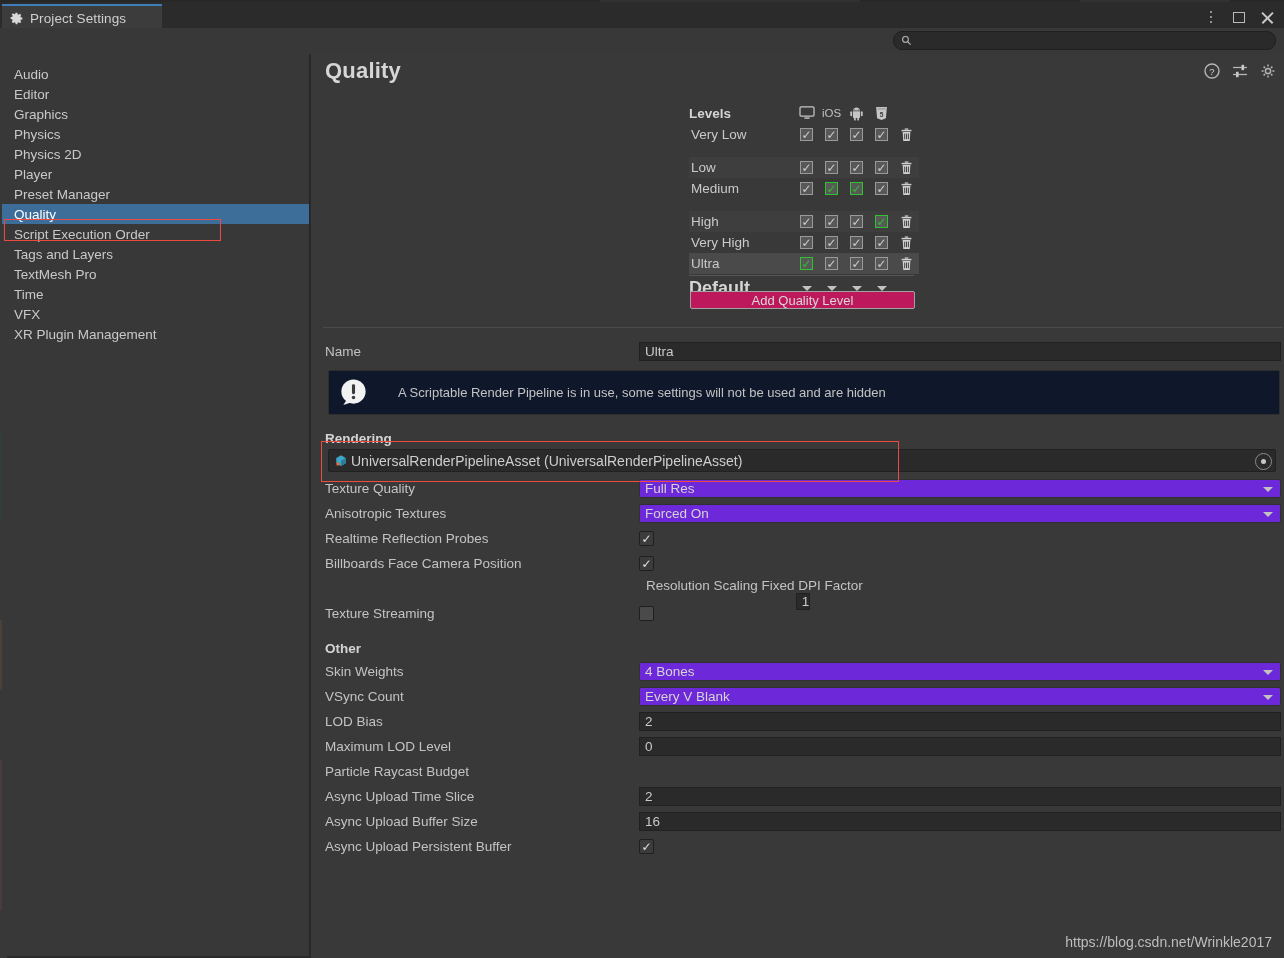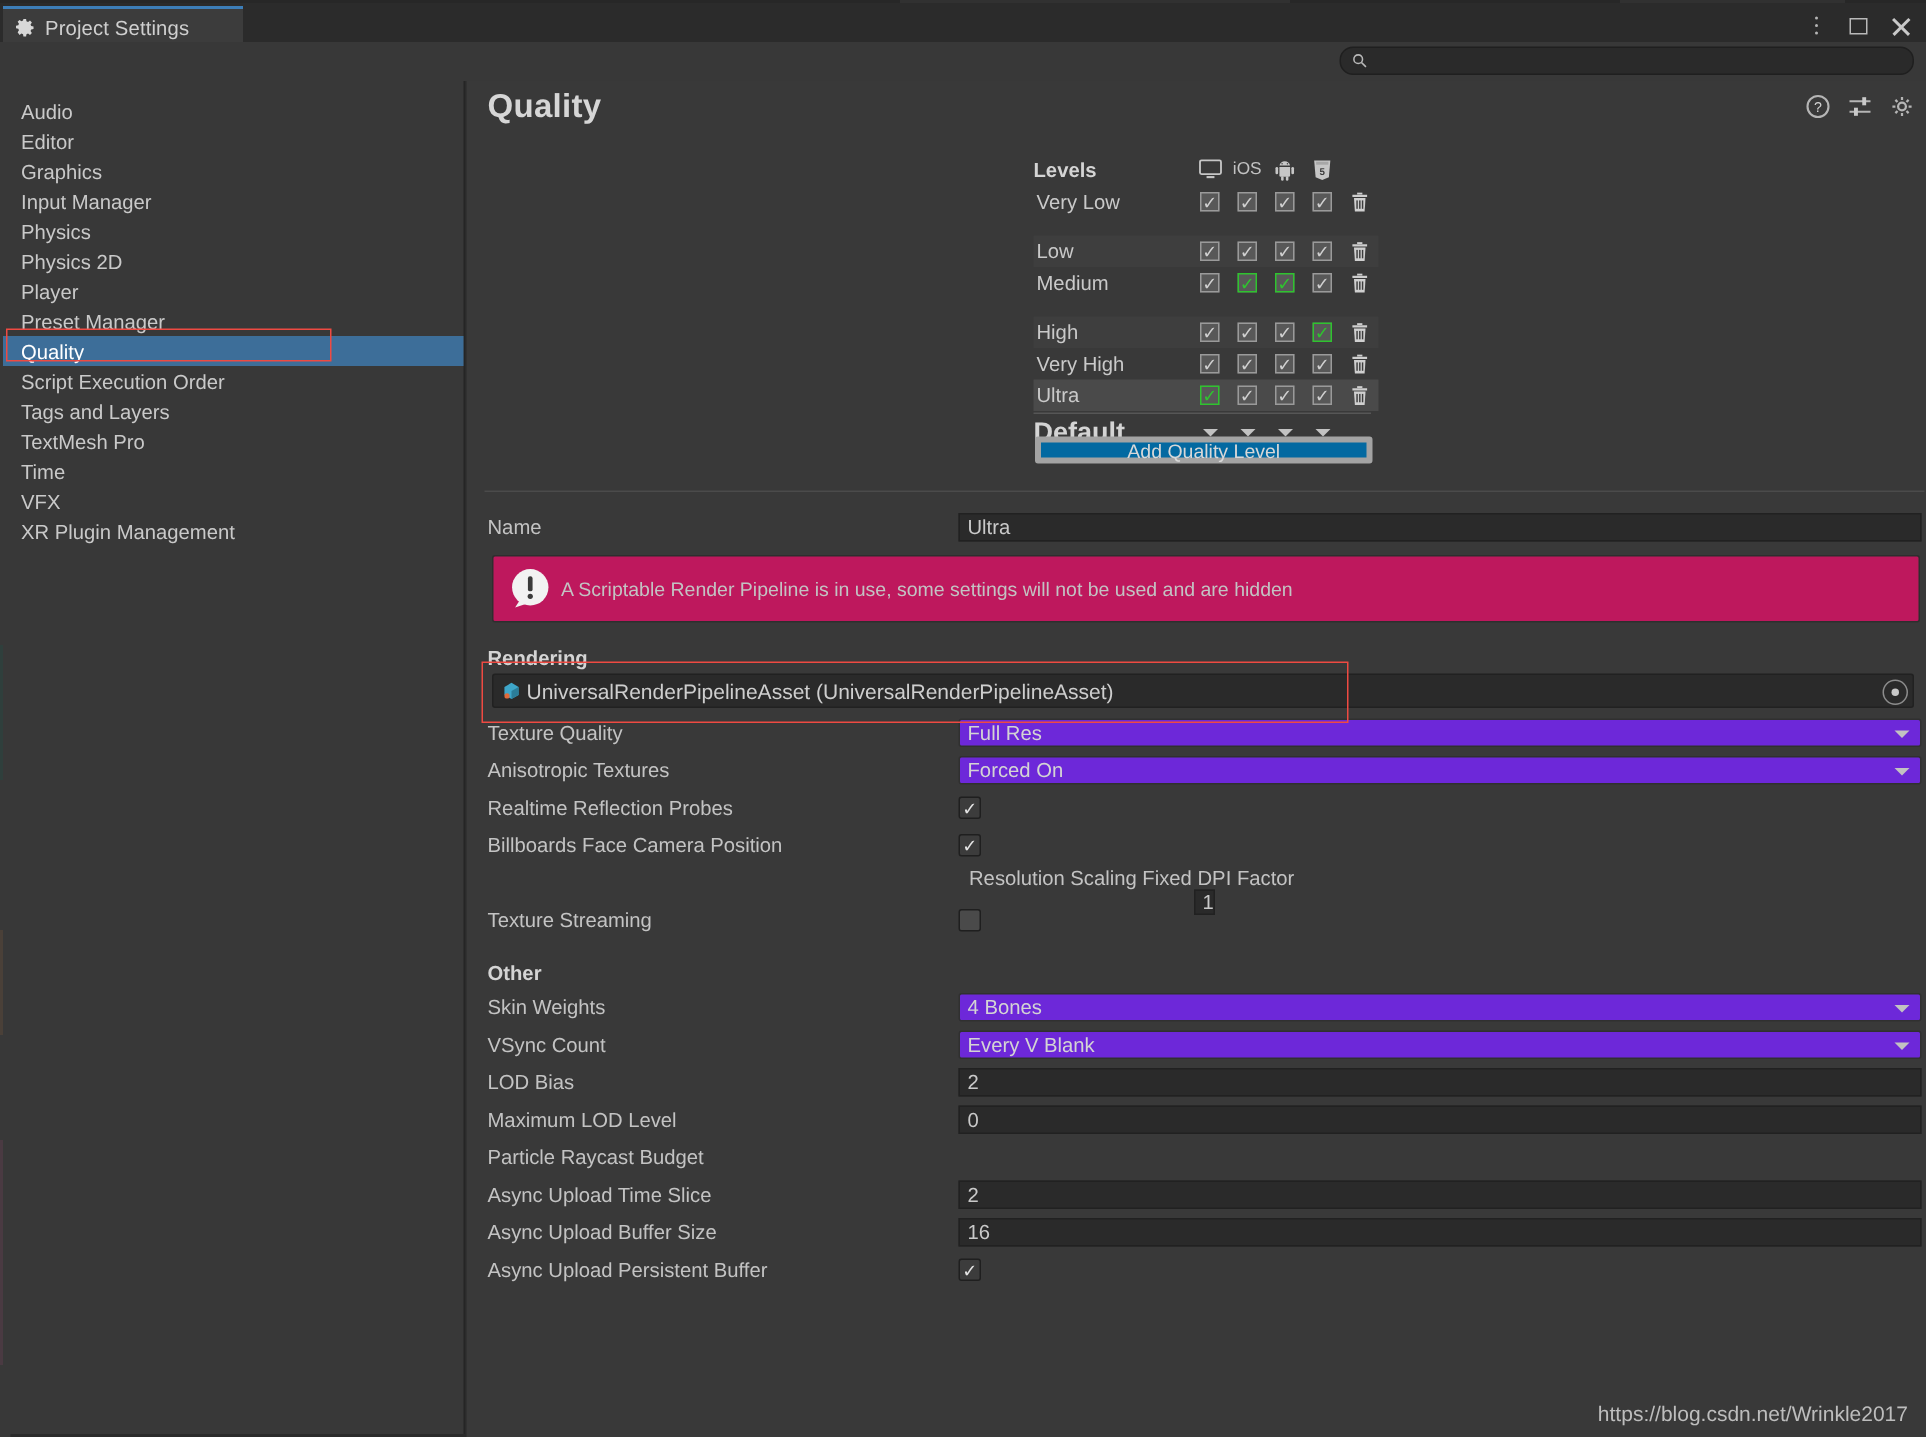--- a/index.html
+++ b/index.html
@@ -88,21 +88,21 @@
   .trash { width:13px; height:14px; }
 
   .lv-sep { height:1px; background:#565656; margin-top:1px; width:225px; }
   .lv-default { height:24px; display:flex; align-items:center; }
   .lv-default .lv-name { width:105px; font-size:18px; font-weight:bold; color:#d4d4d4; }
   .dd-cell { width:25px; display:flex; align-items:center; justify-content:center; }
   .caret { width:0;height:0;border-left:5px solid transparent;border-right:5px solid transparent;border-top:5px solid #c2c2c2; }
 
   .add-btn {
     position:absolute; left:379px; top:237px; width:225px; height:18px;
-    background:#0369a1; border:4px solid #a3a3a3; border-radius:2px;
+    background:#be185d; border:1px solid #a3a3a3; border-radius:2px;
     display:flex; align-items:center; justify-content:center;
     font-size:13px; color:#d8d8d8;
   }
 
   .hr { position:absolute; left:12px; width:960px; height:1px; background:#4b4b4b; }
 
   
   .prow { position:absolute; left:14px; width:956px; height:21px; display:flex; align-items:center; }
   .plabel { width:314px; font-size:13.5px; color:#c3c3c3; }
   .pfield {
@@ -120,22 +120,22 @@
     display:flex; align-items:center; justify-content:center; color:#e4e4e4; font-size:12px; line-height:1;
     font-family:"DejaVu Sans", sans-serif;
   }
   .pcheck.off { color:transparent; background:#4a4a4a; }
 
   .sect-head { position:absolute; left:14px; font-size:13.5px; font-weight:bold; color:#d4d4d4; }
 
   
   .warnbox {
     position:absolute; left:328px; top:370px; width:952px; height:45px;
-    background:#be185d; border:1px solid #2e2e2e; border-radius:2px;
-    display:flex; align-items:center; padding-left:8px; gap:4px;
+    background:#0f172a; border:1px solid #2e2e2e; border-radius:2px;
+    display:flex; align-items:center; padding-left:8px; gap:28px;
   }
   .warn-ico { width:33px; height:33px; flex:0 0 auto; }
   .warn-txt { font-size:13px; color:#c3c3c3; }
 
   
   .objfield {
     position:absolute; left:328px; top:449px; width:948px; height:23px;
     background:#2a2a2a; border:1px solid #212121; border-radius:2px;
     display:flex; align-items:center; padding-left:5px; gap:3px;
   }
@@ -206,23 +206,20 @@
       <div style="height:10px"></div>
       <div id="side-list">
           <div class="side-item">
             <span>Audio</span>
           </div>
           <div class="side-item">
             <span>Editor</span>
           </div>
           <div class="side-item">
             <span>Graphics</span>
-          </div>
-          <div class="side-item">
-            <span>Input Manager</span>
           </div>
           <div class="side-item">
             <span>Physics</span>
           </div>
           <div class="side-item">
             <span>Physics 2D</span>
           </div>
           <div class="side-item">
             <span>Player</span>
           </div>

